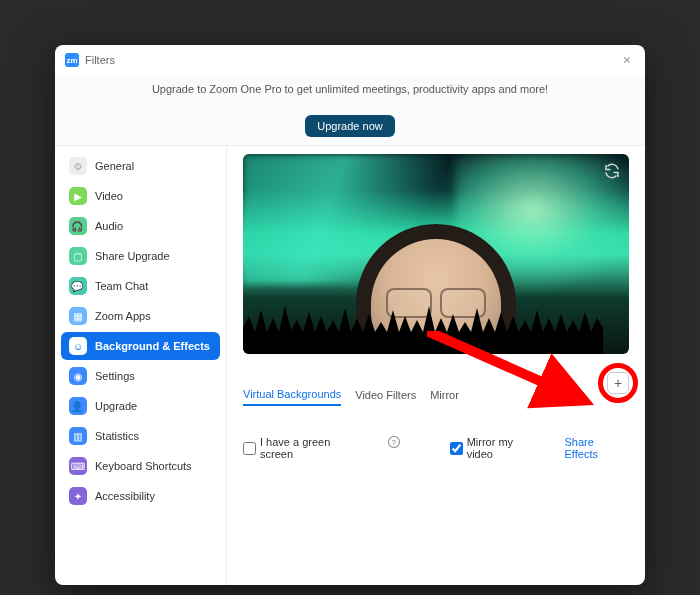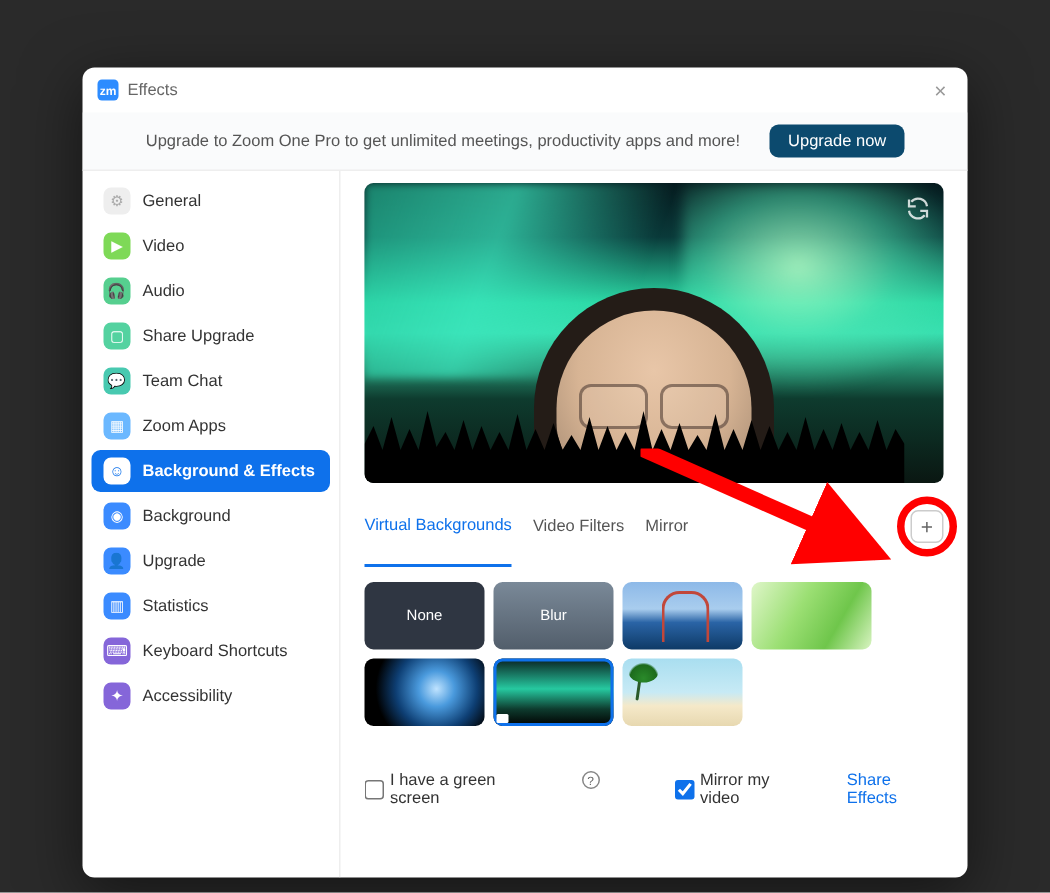--- a/index.html
+++ b/index.html
@@ -51,20 +51,21 @@
   .banner {
     display: flex;
     align-items: center;
     justify-content: center;
     gap: 20px;
     padding: 8px 0;
     background: #fafbfc;
     border-bottom: 1px solid #eee;
     font-size: 11px;
     color: #555;
+    flex-direction: column;
   }
   .upgrade-btn {
     background: #0c4a6e;
     color: #fff;
     border: none;
     border-radius: 6px;
     padding: 5px 12px;
     font-size: 11px;
     cursor: pointer;
     font-weight: 500;
@@ -184,21 +185,22 @@
     display: flex;
     gap: 14px;
     margin-top: 22px;
     font-size: 11px;
     color: #555;
     align-items: center;
     position: relative;
   }
   .tab {
     cursor: pointer;
-    padding-bottom: 20px;
+    padding-bottom: 4px;
+    margin-top: 12px;
   }
   .tab.active {
     color: #0e71eb;
     border-bottom: 2px solid #0e71eb;
   }
   .add-btn {
     position: absolute;
     right: 0;
     top: -4px;
     width: 22px;
@@ -286,21 +288,21 @@
     cursor: pointer;
   }
 </style>
 </head>
 <body>
 
 <div class="window">
 
   <div class="titlebar">
     <span class="zicon">zm</span>
-    <span>Effects</span>
+    <span>Filters</span>
     <span class="close">×</span>
   </div>
 
   <div class="banner">
     <span>Upgrade to Zoom One Pro to get unlimited meetings, productivity apps and more!</span>
     <button class="upgrade-btn">Upgrade now</button>
   </div>
 
   <div class="body">
 
@@ -328,21 +330,21 @@
       <div class="side-item">
         <span class="side-icon" style="background:#6bb8ff;color:#fff">▦</span>
         <span>Zoom Apps</span>
       </div>
       <div class="side-item active">
         <span class="side-icon" style="background:#fff;color:#0e71eb">☺</span>
         <span>Background &amp; Effects</span>
       </div>
       <div class="side-item">
         <span class="side-icon" style="background:#3b8bff;color:#fff">◉</span>
-        <span>Background</span>
+        <span>Settings</span>
       </div>
       <div class="side-item">
         <span class="side-icon" style="background:#3b8bff;color:#fff">👤</span>
         <span>Upgrade</span>
       </div>
       <div class="side-item">
         <span class="side-icon" style="background:#3b8bff;color:#fff">▥</span>
         <span>Statistics</span>
       </div>
       <div class="side-item">
@@ -385,33 +387,20 @@
       <div class="tabs">
         <div class="tab active">Virtual Backgrounds</div>
         <div class="tab">Video Filters</div>
         <div class="tab">Mirror</div>
         <div class="add-btn">
           <span>+</span>
         </div>
         <div class="annot-circle"></div>
       </div>
 
-      <div class="thumbs">
-        <div class="thumb thumb-none">
-            <span>None</span>
-          </div>
-        <div class="thumb thumb-blur">
-            <span>Blur</span>
-          </div>
-        <div class="thumb thumb-bridge"></div>
-        <div class="thumb thumb-grass"></div>
-        <div class="thumb thumb-earth"></div>
-        <div class="thumb thumb-aurora selected"></div>
-        <div class="thumb thumb-beach"></div>
-      </div>
 
       <div class="bottom">
         <label>
           <input type="checkbox" style="">
           <span>I have a green screen</span>
         </label>
         <span class="help-icon">?</span>
         <label style="margin-left:26px">
           <input type="checkbox" checked="" style="accent-color: rgb(14, 113, 235);">
           <span>Mirror my video</span>

